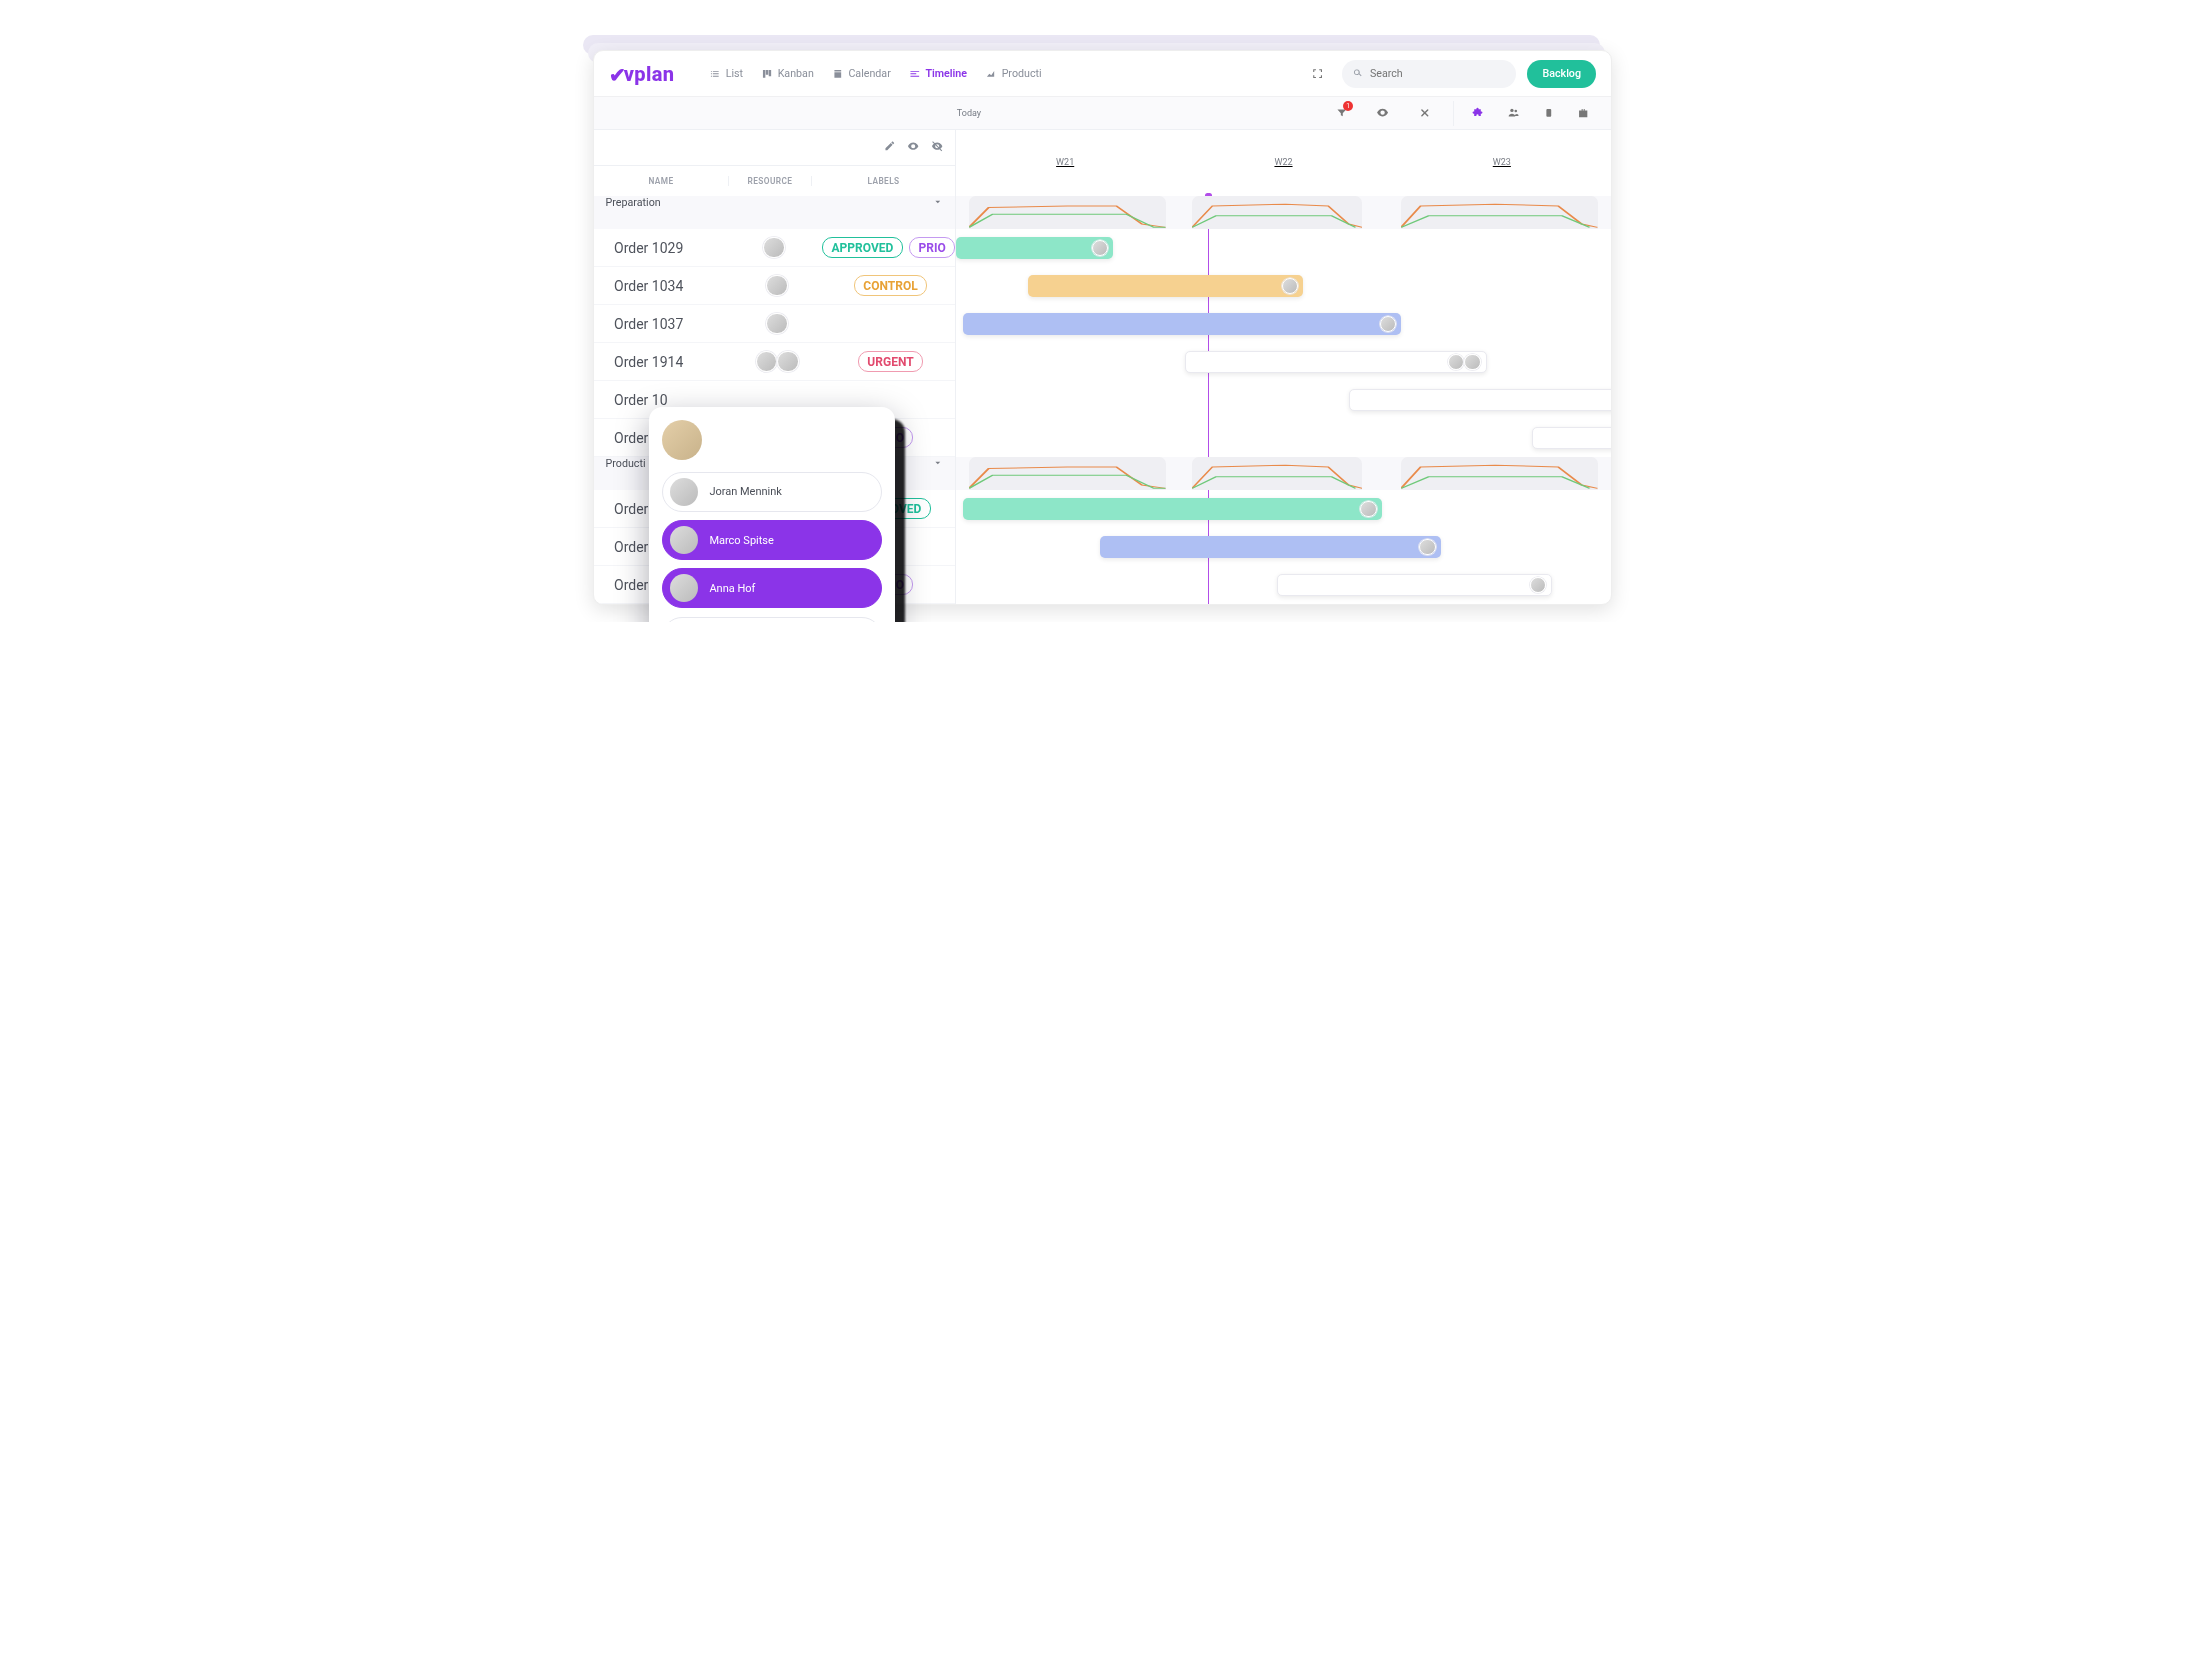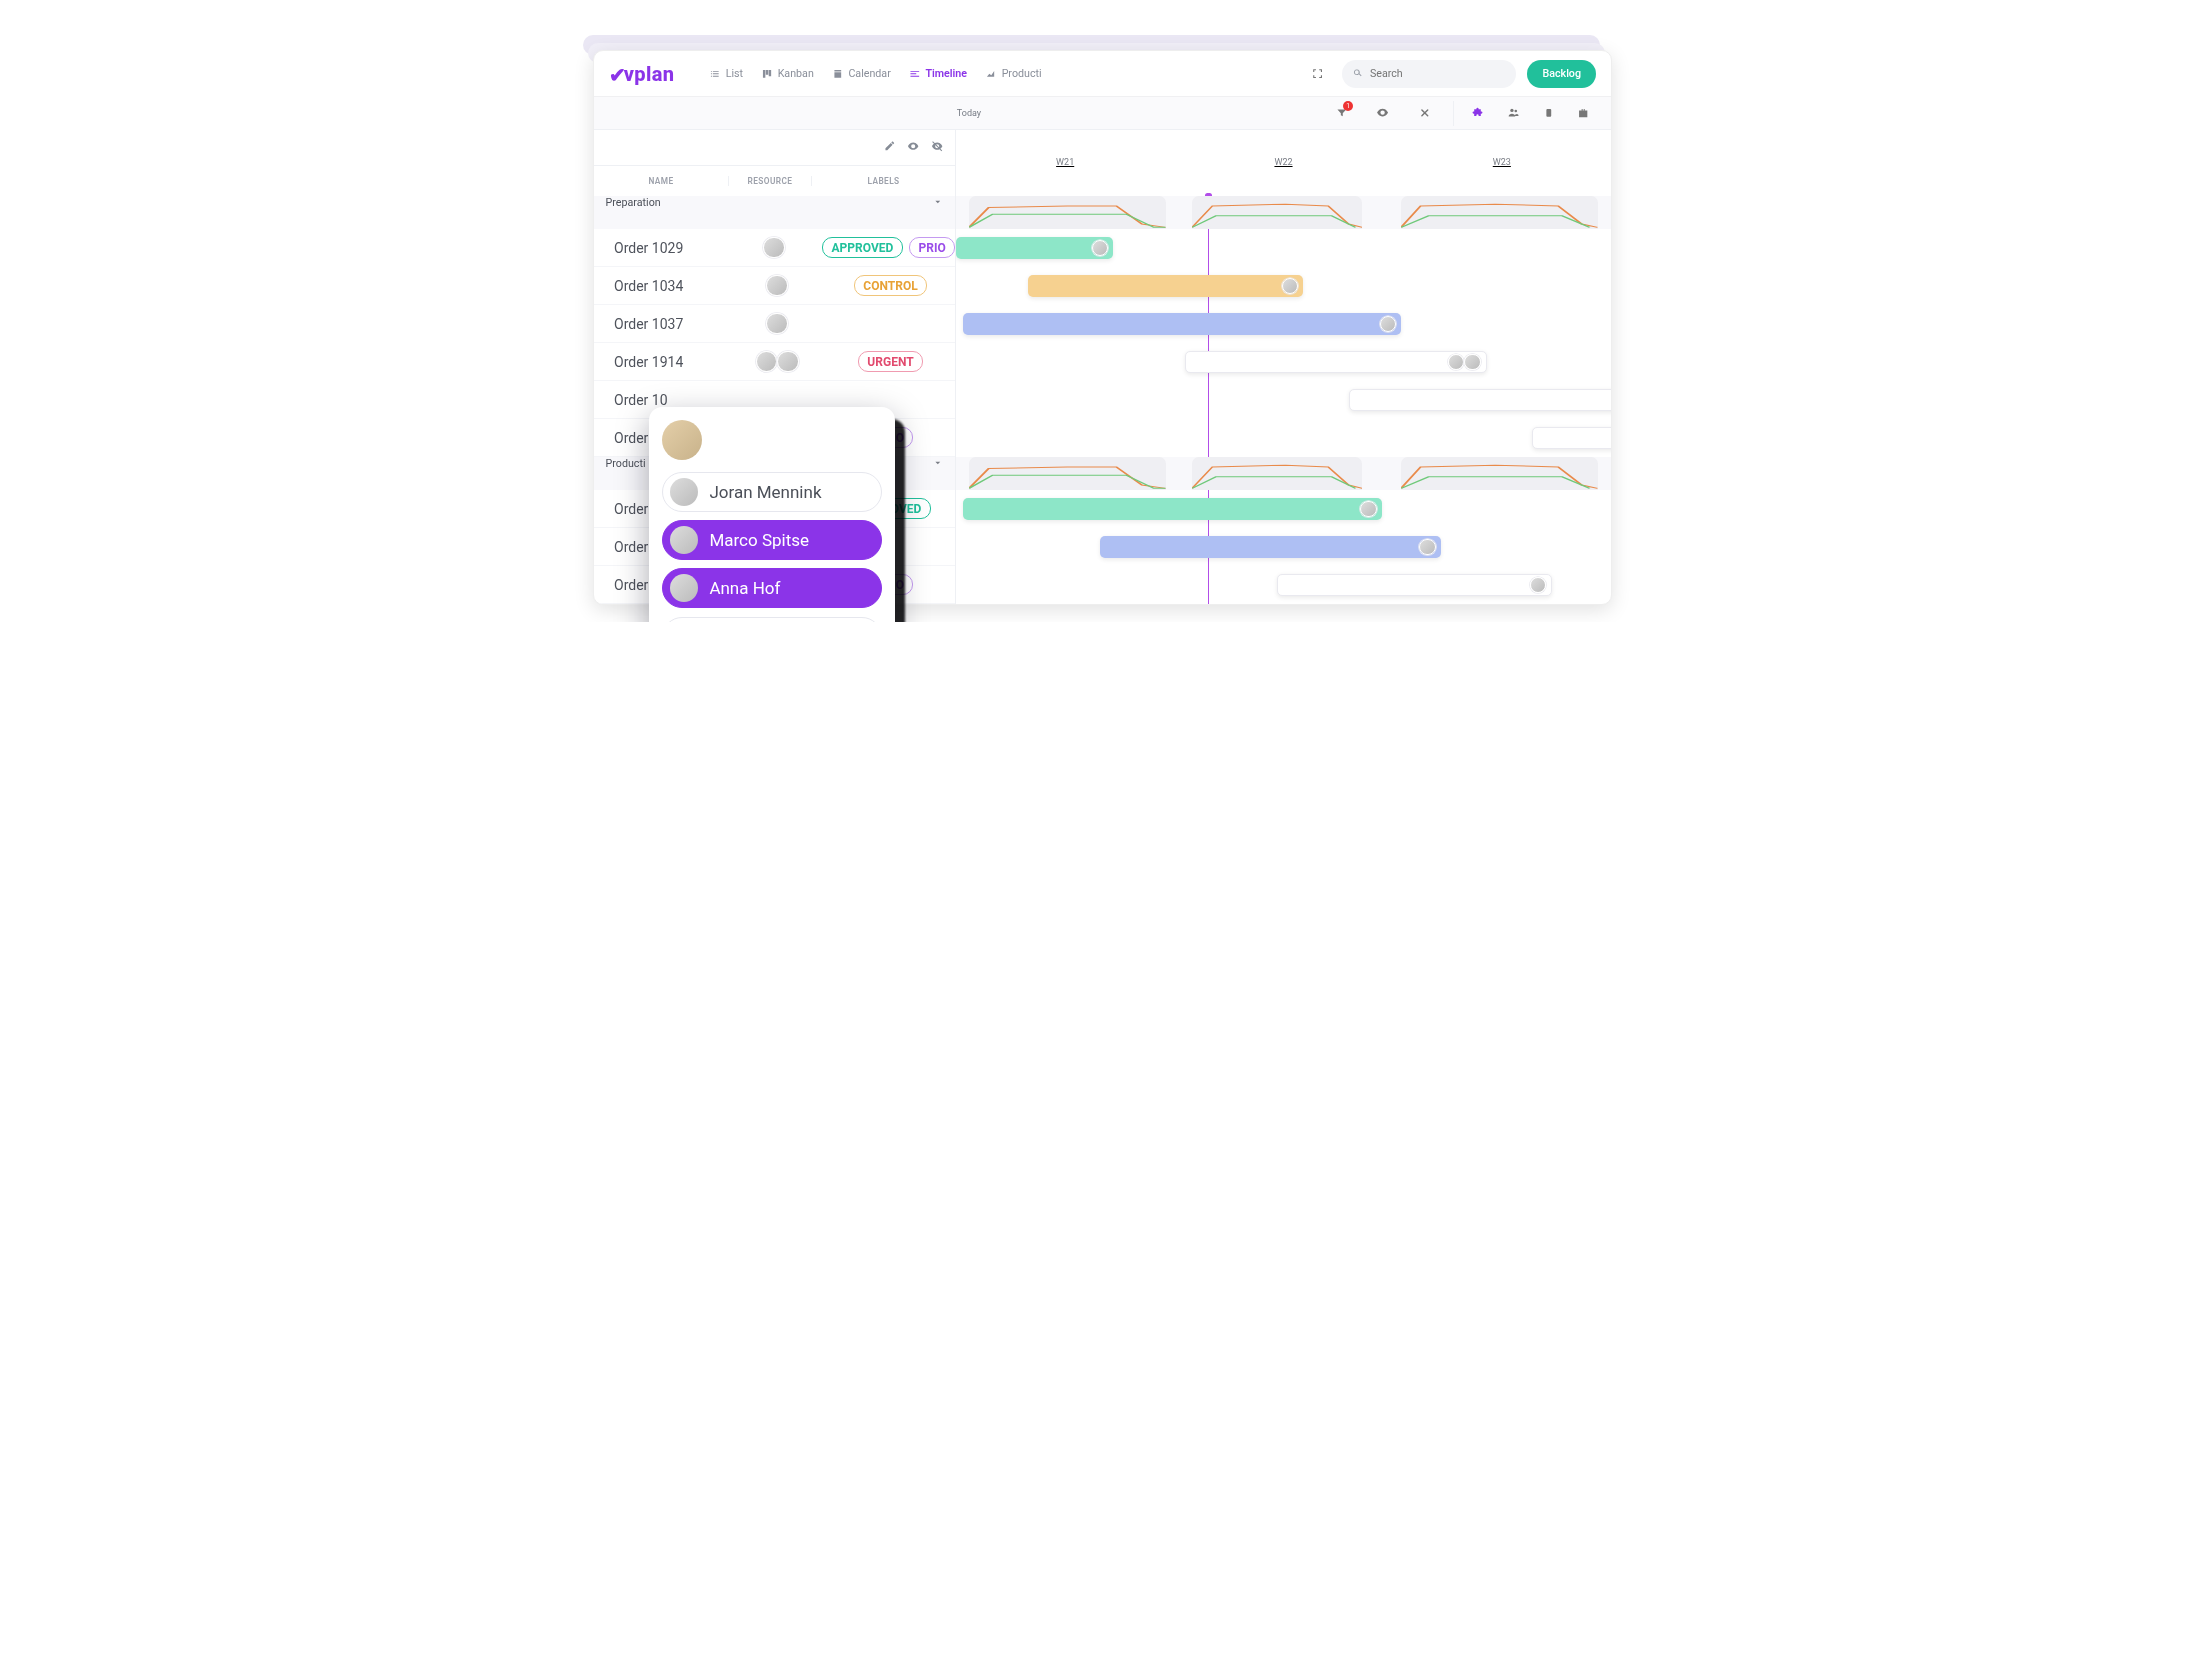--- a/index.html
+++ b/index.html
@@ -59,21 +59,21 @@
   .capacity { position:absolute; height:33px; top:0; background:#efeff3; border-radius:6.6px 6.6px 0 0;}
   .cap-line { position:absolute; height:33px; top:0; }
   .marker { position:absolute; top:0; bottom:0; width:0.8px; background:#b24de9;}
   .marker::before { content:""; position:absolute; top:-3.3px; left:-3.3px; width:7.4px; height:9px; background:#b24de9; border-radius:2.5px;}
   
   .popover { position:absolute; background:#fff; border-radius:13.2px; box-shadow:0 11.6px 33px rgba(10,10,30,.35); padding:13.2px; width:246px;}
   .popover .big-av { width:40px; height:40px; border-radius:50%; background:linear-gradient(135deg,#e4cfa9,#c8b28a); margin-bottom:11.6px;}
   .pill { display:flex; align-items:center; gap:11.6px; border:1px solid #e6e7ee; border-radius:21.5px; height:40px; padding:0 6.6px; margin-bottom:8.3px; cursor:pointer;}
   .pill.selected { background:#8b34e8; border-color:#8b34e8; color:#fff;}
   .pill .pav { width:28px; height:28px; border-radius:50%; background:linear-gradient(135deg,#ddd,#bbb);}
-  .pill span { font-size:17px; color:#4b4f58;}
+  .pill span { font-size:11px; color:#4b4f58;}
   .pill.selected span { color:#fff; }
   .popover input { width:100%; border:none; outline:none; font-size:13.2px; color:#9a9ea7; padding:8.3px 3.3px 1.7px 3.3px;}
   .popover-shadow { position:absolute; background:#000; border-radius:13.2px; filter:blur(0.8px); opacity:.85;}
 </style>
 </head>
 <body>
 
 <div class="stage">
   <div class="shadow-card" style="left:-10px; top:-15px; width:1017px; height:20px;"></div>
   <div class="shadow-card" style="left:-5px; top:-7.4px; width:1017px; height:20px; background:#f1eff8;"></div>

